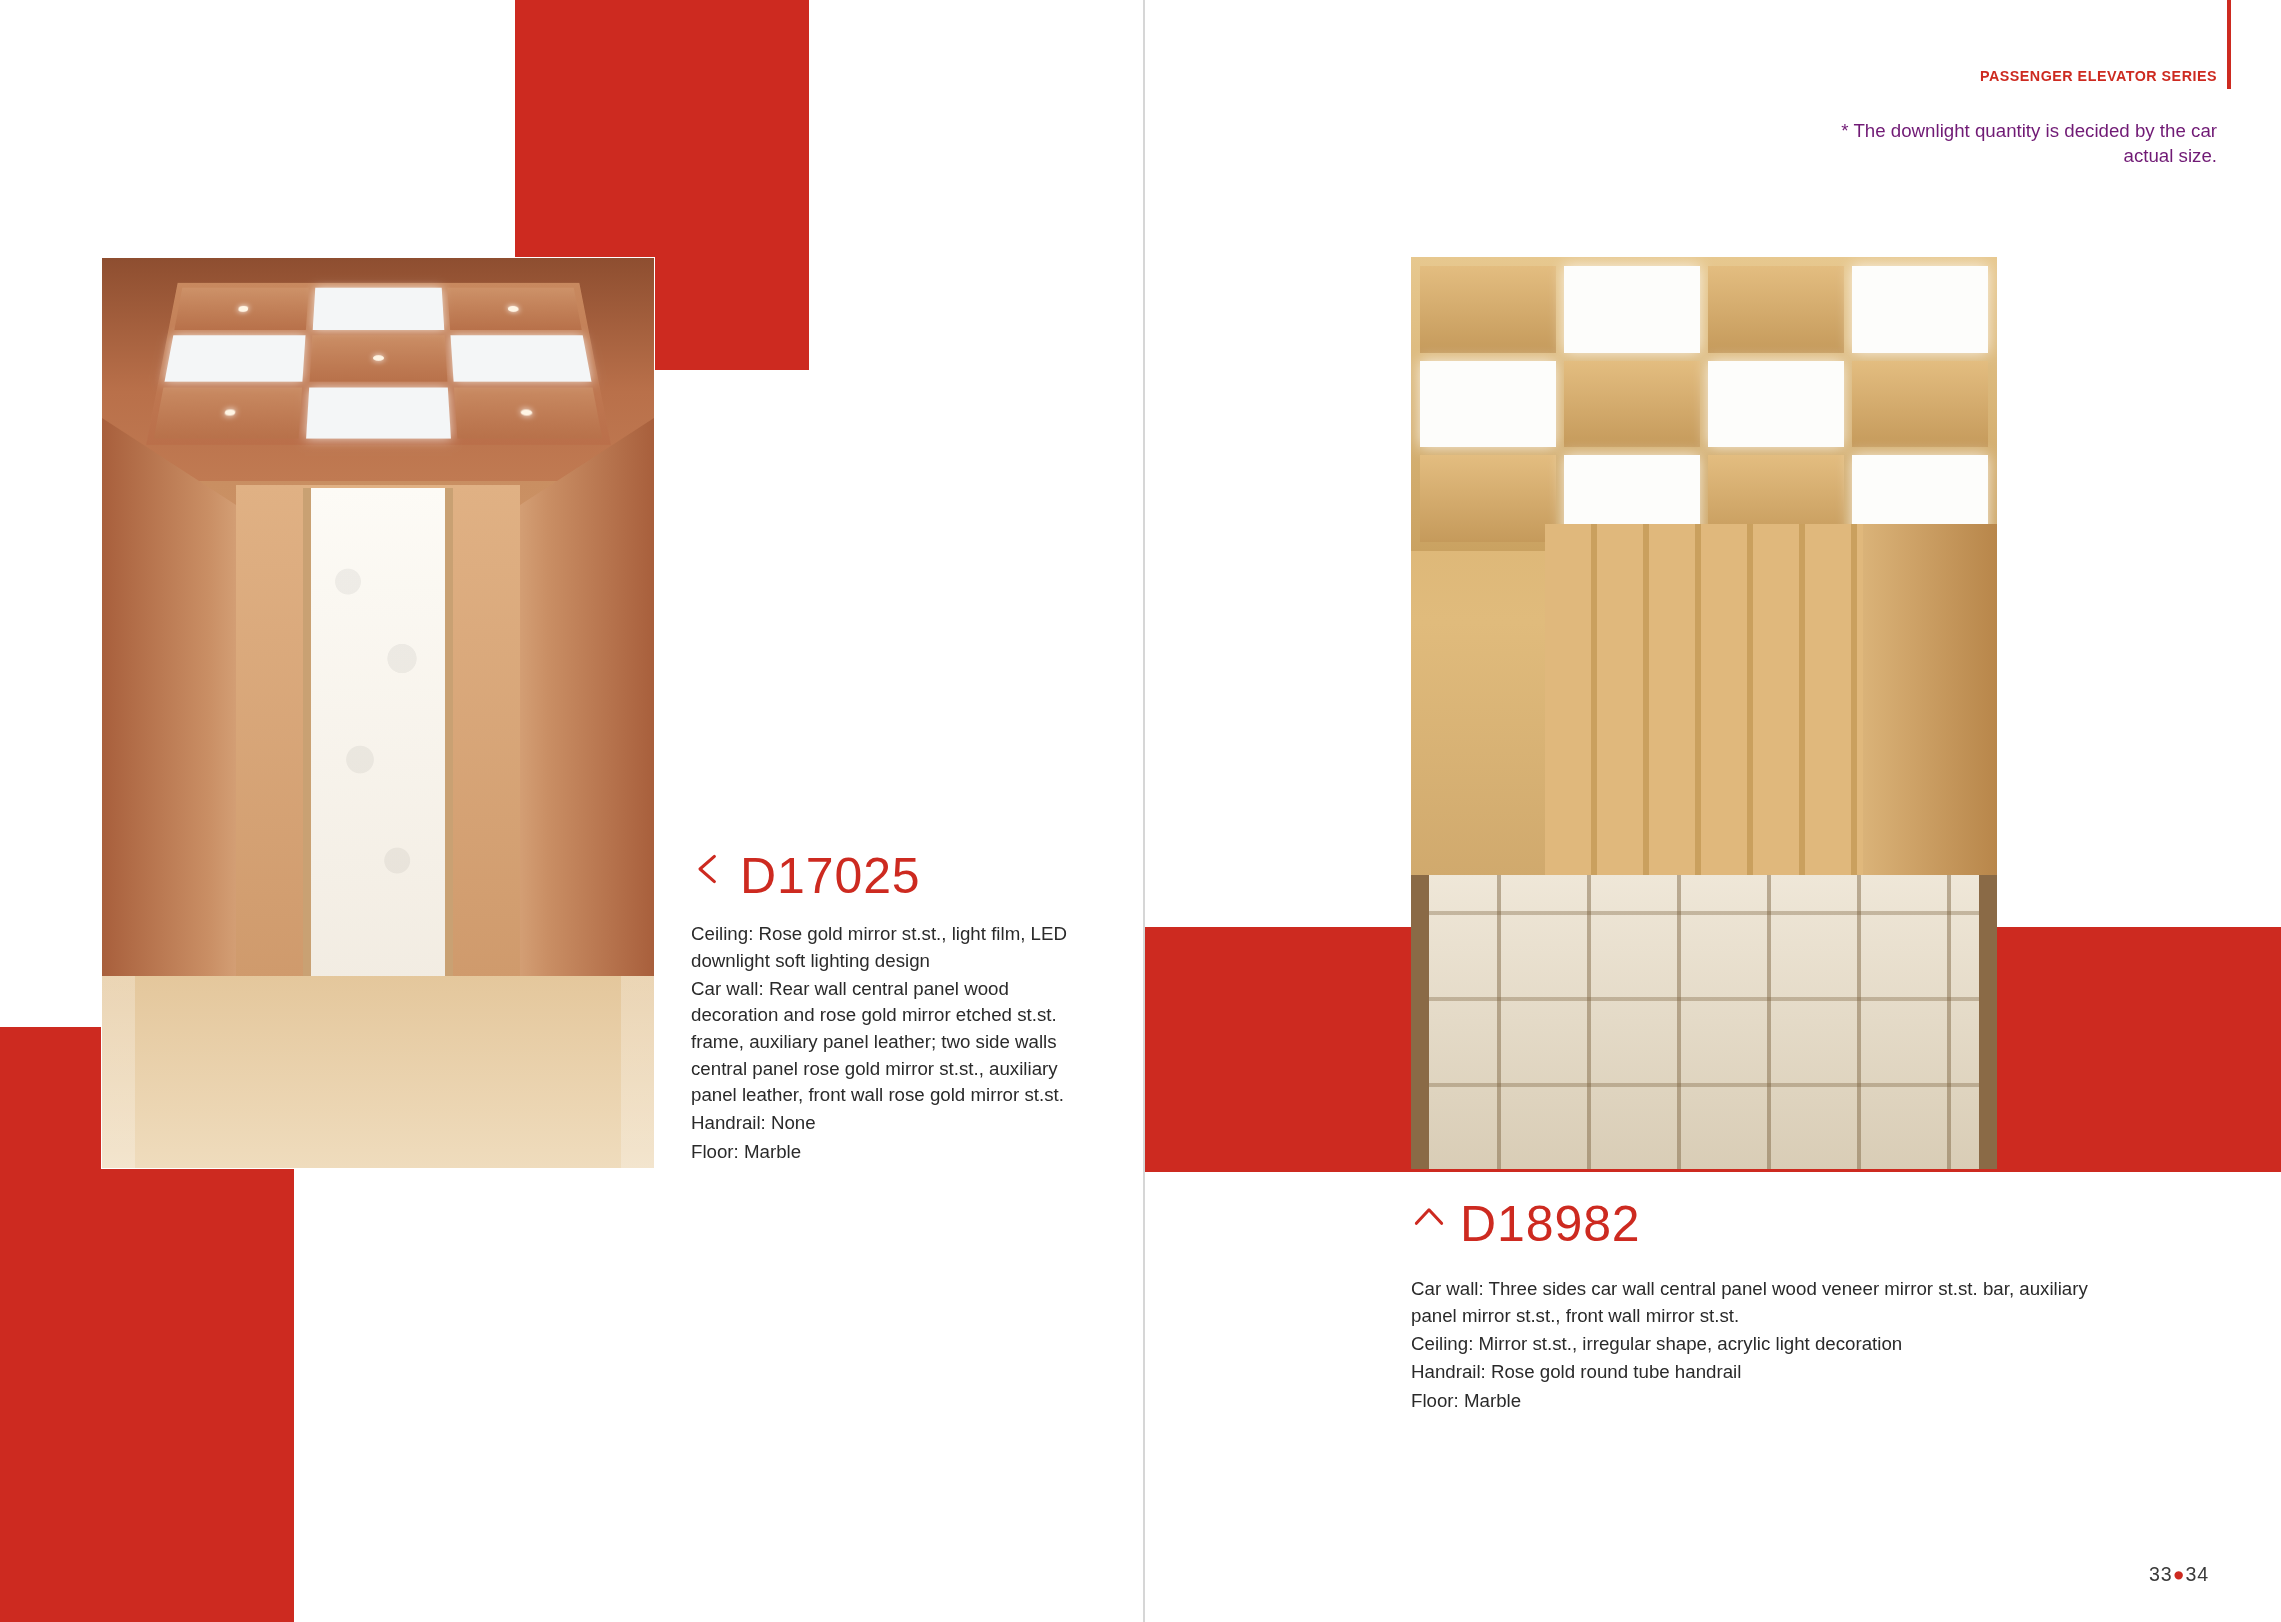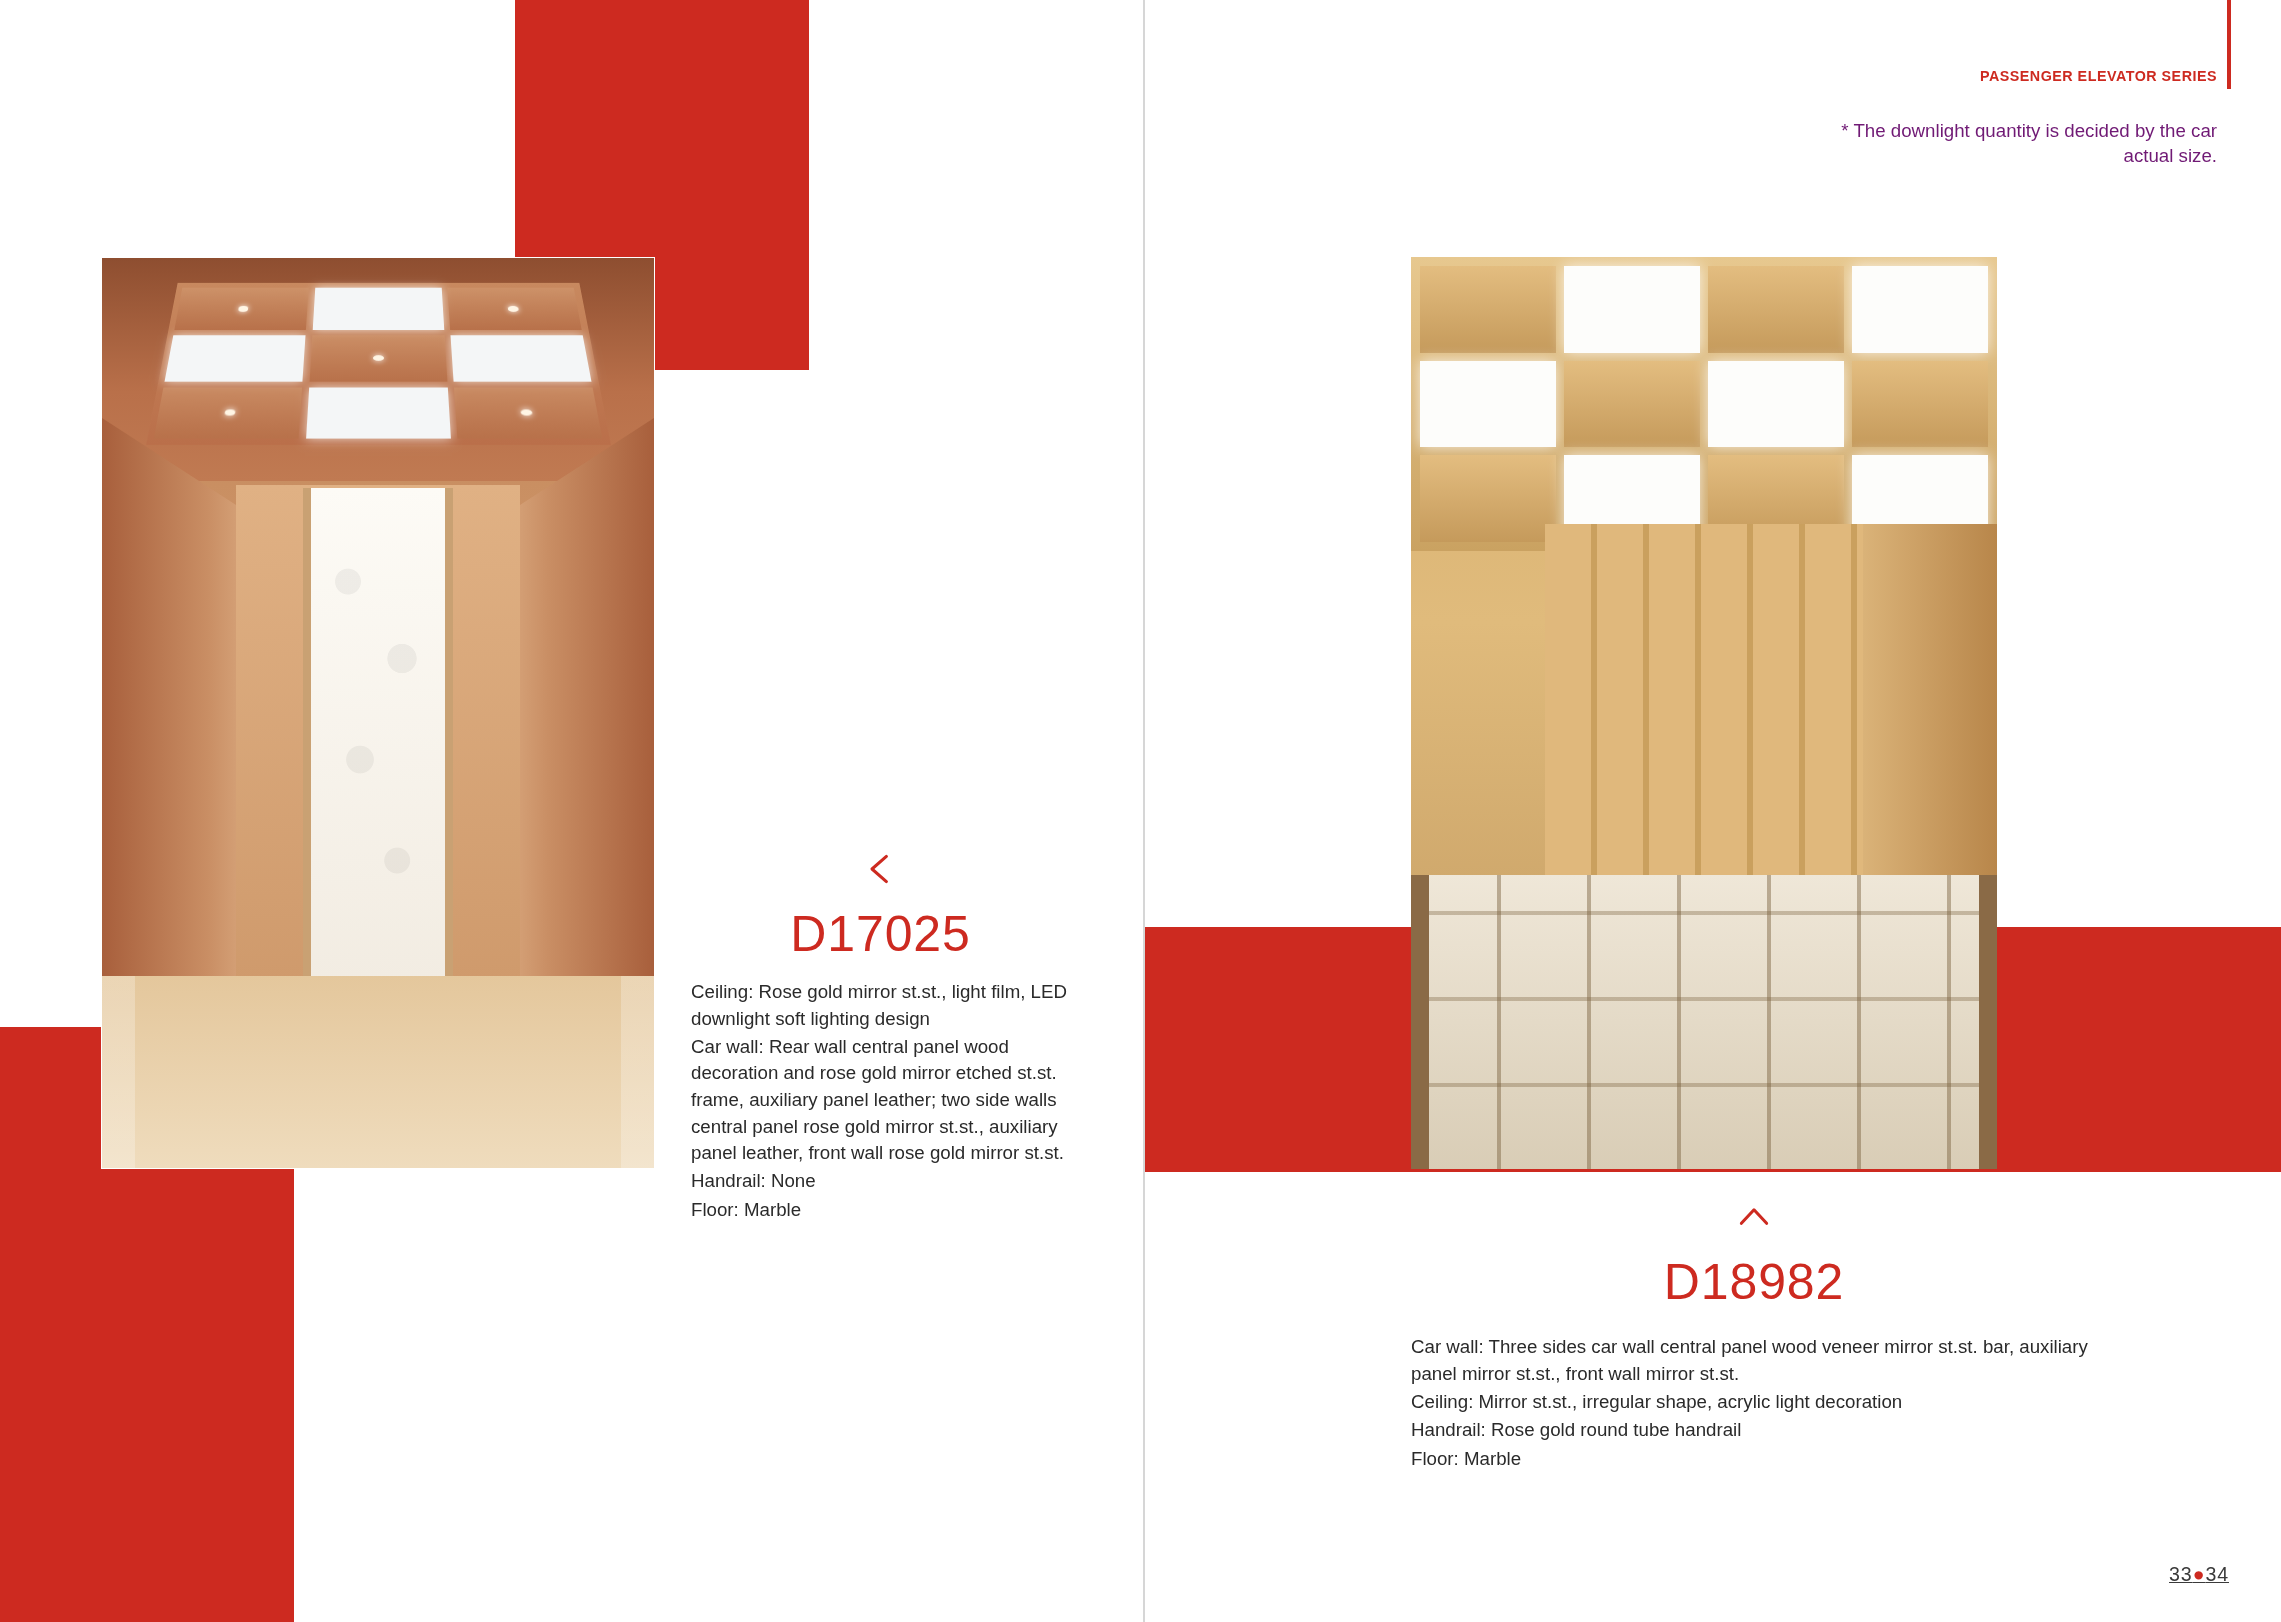--- a/index.html
+++ b/index.html
@@ -171,21 +171,21 @@
       repeating-linear-gradient(90deg, transparent 0 86px, rgba(120,95,60,.45) 86px 90px),
       repeating-linear-gradient(0deg, transparent 0 82px, rgba(120,95,60,.35) 82px 86px);
   }
 
   
   .caption { position: absolute; }
 
   .cap-left { left: 691px; top: 851px; width: 379px; }
   .cap-right { left: 1411px; top: 1199px; width: 686px; }
 
-  .model-row { display: flex; align-items: center; gap: 22px; flex-direction: column; }
+  .model-row { display: flex; align-items: flex-start; gap: 13px; }
   .chev {
     width: 36px; height: 36px; color: #cd2a20; flex: none;
   }
   .chev svg { display: block; width: 100%; height: 100%; }
   .model-name {
     font-size: 50px;
     color: #cd2a20;
     letter-spacing: 0.9px;
     font-weight: 400;
     line-height: 1;
@@ -196,25 +196,24 @@
     font-size: 18.7px;
     line-height: 1.42;
     color: #2a2a2a;
   }
   .cap-right .spec-list { margin-top: 27px; }
   .spec-item { margin: 0 0 1.8px 0; }
 
   
   .page-no {
     position: absolute;
-    right: 52px; bottom: 37px;
+    right: 72px; bottom: 37px;
     font-size: 19.6px;
     color: #3a3a3a;
     letter-spacing: 0.9px;
-    text-decoration: underline;
   }
   .page-no .dot { color: #cd2a20; }
 </style>
 </head>
 <body>
 
 <div class="page">
 
   <div class="red-block rb-top-left"></div>
   <div class="red-block rb-mid-left"></div>

